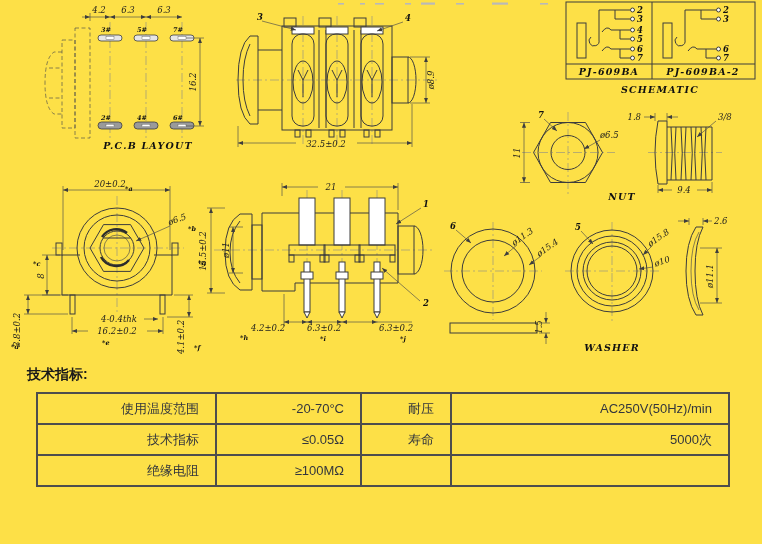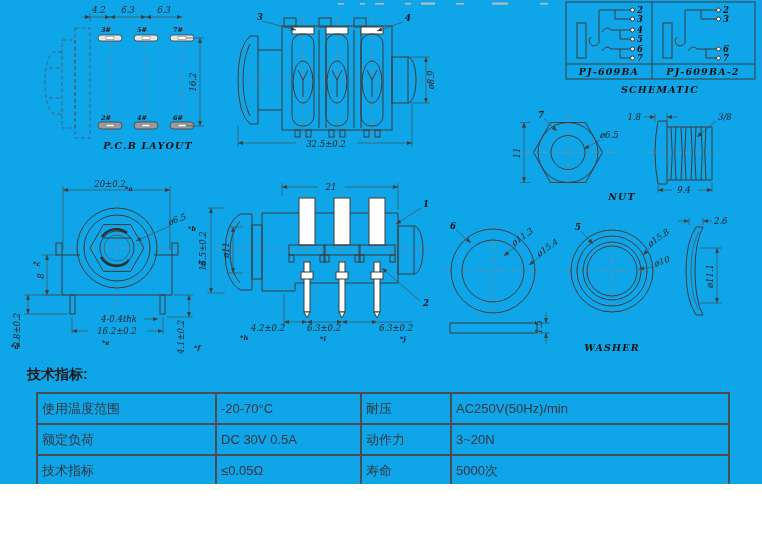--- a/index.html
+++ b/index.html
@@ -1,34 +1,34 @@
 <!DOCTYPE html>
 <html><head>
 <meta charset="utf-8">
 <style>
   html,body{margin:0;padding:0;background:#fff;}
-  #page{position:relative;width:762px;height:484px;background:#0ea5e9;overflow:hidden;
+  #page{position:relative;width:762px;height:544px;background:#fde047;overflow:hidden;
         font-family:"Liberation Sans",sans-serif;}
   svg text{user-select:none;}
   .dt  {font:italic 8.5px "DejaVu Serif",serif; fill:#1d1d1d;}
   .dtb {font:italic bold 9.5px "DejaVu Serif",serif; fill:#111; letter-spacing:1.2px;}
   .num {font:italic bold 8.5px "DejaVu Serif",serif; fill:#111;}
   .mk  {font:italic bold 6.5px "DejaVu Serif",serif; fill:#111;}
   .o   {stroke:#3c3c3c; stroke-width:1; fill:none;}
   .ow  {stroke:#3c3c3c; stroke-width:1; fill:#fff;}
   .t7  {stroke:#4a4a4a; stroke-width:.65; fill:none;}
   .cl  {stroke:#8a8a8a; stroke-width:.6; fill:none; stroke-dasharray:9 3 2 3;}
   .thick{stroke:#2c2c2c; stroke-width:2.4; fill:none;}
   .padfill{fill:#9a9a9a; stroke:#3c3c3c; stroke-width:.8;}
   .padlite{fill:#e6e6e6; stroke:#3c3c3c; stroke-width:.8;}
   .wm {fill:#b9b9b9;}
   .spec-heading{position:absolute; left:27px; top:366px; font:bold 14px "Liberation Sans",sans-serif; color:#1a1a1a;text-align:center;}
   table.spec{position:absolute; left:36px; top:392px; width:692px; border-collapse:collapse; table-layout:fixed;}
-  table.spec td{border:2px solid #4d4d4d; height:29px; text-align:left; vertical-align:middle;
-                font:13px "Liberation Sans",sans-serif; color:#33363d; padding:0 4px; overflow:hidden;}
+  table.spec td{border:2px solid #4d4d4d; height:29px; text-align:right; vertical-align:middle;
+                font:13px "Liberation Sans",sans-serif; color:#33363d; padding:0 16px; overflow:hidden;}
 </style>
 </head>
 <body>
 
 <div id="page">
 
 <svg width="762" height="366" viewBox="0 0 762 366">
   <defs>
     <marker id="ah" viewBox="0 0 10 10" refX="9" refY="5" markerWidth="9" markerHeight="9" orient="auto-start-reverse">
       <path d="M0,1.5 L9,5 L0,8.5 Z" fill="#3d3d3d"></path>
@@ -441,27 +441,27 @@
         <col style="width:278px">
       </colgroup>
   <tbody>
     <tr>
       <td>使用温度范围</td>
       <td>-20-70°C</td>
       <td>耐压</td>
       <td>AC250V(50Hz)/min</td>
     </tr>
     <tr>
-      <td>额定负荷</td>
-      <td>DC 30V 0.5A</td>
-      <td>动作力</td>
-      <td>3~20N</td>
-    </tr>
-    <tr>
       <td>技术指标</td>
       <td>≤0.05Ω</td>
       <td>寿命</td>
       <td>5000次</td>
     </tr>
+    <tr>
+      <td>绝缘电阻</td>
+      <td>≥100MΩ</td>
+      <td></td>
+      <td></td>
+    </tr>
   </tbody>
 </table>
 
 </div>
 
 </body></html>

